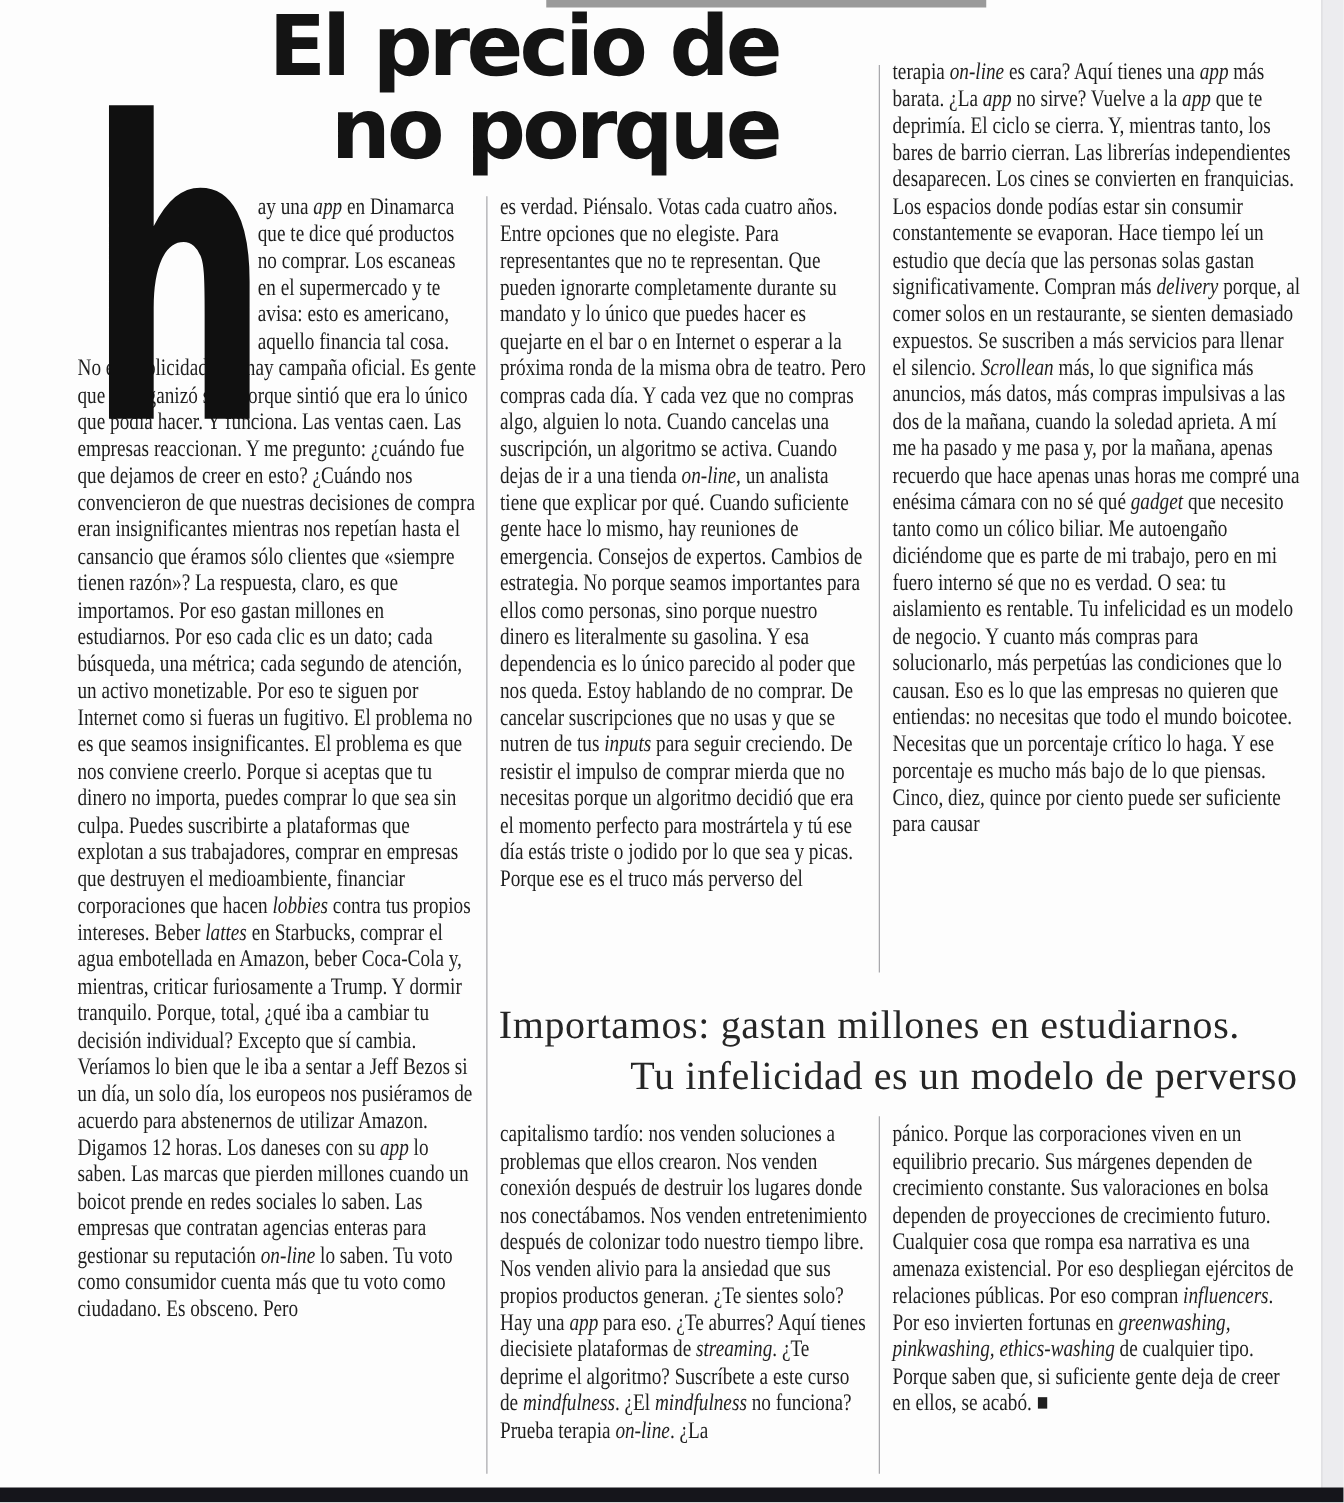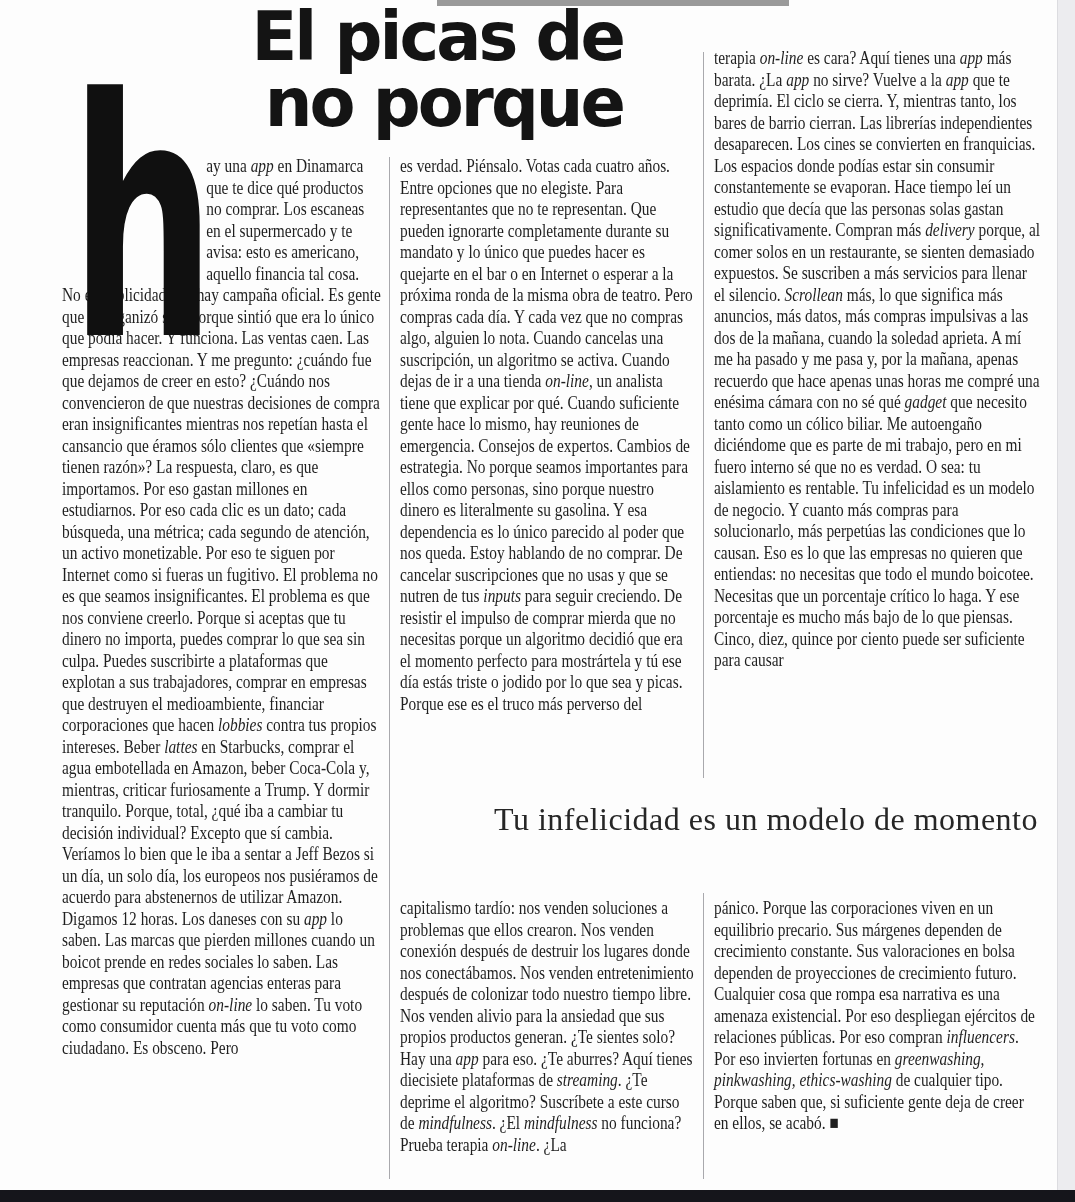--- a/index.html
+++ b/index.html
@@ -52,41 +52,42 @@
 </style>
 </head>
 <body>
 
 <div class="page">
 
   <div class="top-bar"></div>
   <div class="right-band"></div>
 
   <h1 class="title">
-    <span>El picas de</span>
+    <span>El precio de</span>
     <span>no porque</span>
   </h1>
 
   <div class="dropcap">h</div>
 
   <div class="col col1">
     <span class="dc-spacer"></span>
     <span>ay una <i>app</i> en Dinamarca que te dice qué productos no comprar. Los escaneas en el supermercado y te avisa: esto es americano, aquello financia tal cosa. No es publicidad. No hay campaña oficial. Es gente que se organizó sola porque sintió que era lo único que podía hacer. Y funciona. Las ventas caen. Las empresas reaccionan. Y me pregunto: ¿cuándo fue que dejamos de creer en esto? ¿Cuándo nos convencieron de que nuestras decisiones de compra eran insignificantes mientras nos repetían hasta el cansancio que éramos sólo clientes que «siempre tienen razón»? La respuesta, claro, es que importamos. Por eso gastan millones en estudiarnos. Por eso cada clic es un dato; cada búsqueda, una métrica; cada segundo de atención, un activo monetizable. Por eso te siguen por Internet como si fueras un fugitivo. El problema no es que seamos insignificantes. El problema es que nos conviene creerlo. Porque si aceptas que tu dinero no importa, puedes comprar lo que sea sin culpa. Puedes suscribirte a plataformas que explotan a sus trabajadores, comprar en empresas que destruyen el medioambiente, financiar corporaciones que hacen <i>lobbies</i> contra tus propios intereses. Beber <i>lattes</i> en Starbucks, comprar el agua embotellada en Amazon, beber Coca-Cola y, mientras, criticar furiosamente a Trump. Y dormir tranquilo. Porque, total, ¿qué iba a cambiar tu decisión individual? Excepto que sí cambia. Veríamos lo bien que le iba a sentar a Jeff Bezos si un día, un solo día, los europeos nos pusiéramos de acuerdo para abstenernos de utilizar Amazon. Digamos 12 horas. Los daneses con su <i>app</i> lo saben. Las marcas que pierden millones cuando un boicot prende en redes sociales lo saben. Las empresas que contratan agencias enteras para gestionar su reputación <i>on-line</i> lo saben. Tu voto como consumidor cuenta más que tu voto como ciudadano. Es obsceno. Pero</span>
   </div>
 
   <div class="col col2a">
     <span>es verdad. Piénsalo. Votas cada cuatro años. Entre opciones que no elegiste. Para representantes que no te representan. Que pueden ignorarte completamente durante su mandato y lo único que puedes hacer es quejarte en el bar o en Internet o esperar a la próxima ronda de la misma obra de teatro. Pero compras cada día. Y cada vez que no compras algo, alguien lo nota. Cuando cancelas una suscripción, un algoritmo se activa. Cuando dejas de ir a una tienda <i>on-line</i>, un analista tiene que explicar por qué. Cuando suficiente gente hace lo mismo, hay reuniones de emergencia. Consejos de expertos. Cambios de estrategia. No porque seamos importantes para ellos como personas, sino porque nuestro dinero es literalmente su gasolina. Y esa dependencia es lo único parecido al poder que nos queda. Estoy hablando de no comprar. De cancelar suscripciones que no usas y que se nutren de tus <i>inputs</i> para seguir creciendo. De resistir el impulso de comprar mierda que no necesitas porque un algoritmo decidió que era el momento perfecto para mostrártela y tú ese día estás triste o jodido por lo que sea y picas. Porque ese es el truco más perverso del</span>
   </div>
 
   <div class="col col3a">
     <span>terapia <i>on-line</i> es cara? Aquí tienes una <i>app</i> más barata. ¿La <i>app</i> no sirve? Vuelve a la <i>app</i> que te deprimía. El ciclo se cierra. Y, mientras tanto, los bares de barrio cierran. Las librerías independientes desaparecen. Los cines se convierten en franquicias. Los espacios donde podías estar sin consumir constantemente se evaporan. Hace tiempo leí un estudio que decía que las personas solas gastan significativamente. Compran más <i>delivery</i> porque, al comer solos en un restaurante, se sienten demasiado expuestos. Se suscriben a más servicios para llenar el silencio. <i>Scrollean</i> más, lo que significa más anuncios, más datos, más compras impulsivas a las dos de la mañana, cuando la soledad aprieta. A mí me ha pasado y me pasa y, por la mañana, apenas recuerdo que hace apenas unas horas me compré una enésima cámara con no sé qué <i>gadget</i> que necesito tanto como un cólico biliar. Me autoengaño diciéndome que es parte de mi trabajo, pero en mi fuero interno sé que no es verdad. O sea: tu aislamiento es rentable. Tu infelicidad es un modelo de negocio. Y cuanto más compras para solucionarlo, más perpetúas las condiciones que lo causan. Eso es lo que las empresas no quieren que entiendas: no necesitas que todo el mundo boicotee. Necesitas que un porcentaje crítico lo haga. Y ese porcentaje es mucho más bajo de lo que piensas. Cinco, diez, quince por ciento puede ser suficiente para causar</span>
   </div>
 
   <div class="quote">
-    <div class="q2">Tu infelicidad es un modelo de momento</div>
+    <div class="q1">Importamos: gastan millones en estudiarnos.</div>
+    <div class="q2">Tu infelicidad es un modelo de perverso</div>
   </div>
 
   <div class="col col2b">
     <span>capitalismo tardío: nos venden soluciones a problemas que ellos crearon. Nos venden conexión después de destruir los lugares donde nos conectábamos. Nos venden entretenimiento después de colonizar todo nuestro tiempo libre. Nos venden alivio para la ansiedad que sus propios productos generan. ¿Te sientes solo? Hay una <i>app</i> para eso. ¿Te aburres? Aquí tienes diecisiete plataformas de <i>streaming</i>. ¿Te deprime el algoritmo? Suscríbete a este curso de <i>mindfulness</i>. ¿El <i>mindfulness</i> no funciona? Prueba terapia <i>on-line</i>. ¿La</span>
   </div>
 
   <div class="col col3b">
     <span>pánico. Porque las corporaciones viven en un equilibrio precario. Sus márgenes dependen de crecimiento constante. Sus valoraciones en bolsa dependen de proyecciones de crecimiento futuro. Cualquier cosa que rompa esa narrativa es una amenaza existencial. Por eso despliegan ejércitos de relaciones públicas. Por eso compran <i>influencers</i>. Por eso invierten fortunas en <i>greenwashing, pinkwashing, ethics-washing</i> de cualquier tipo. Porque saben que, si suficiente gente deja de creer en ellos, se acabó. ■</span>
   </div>
 

